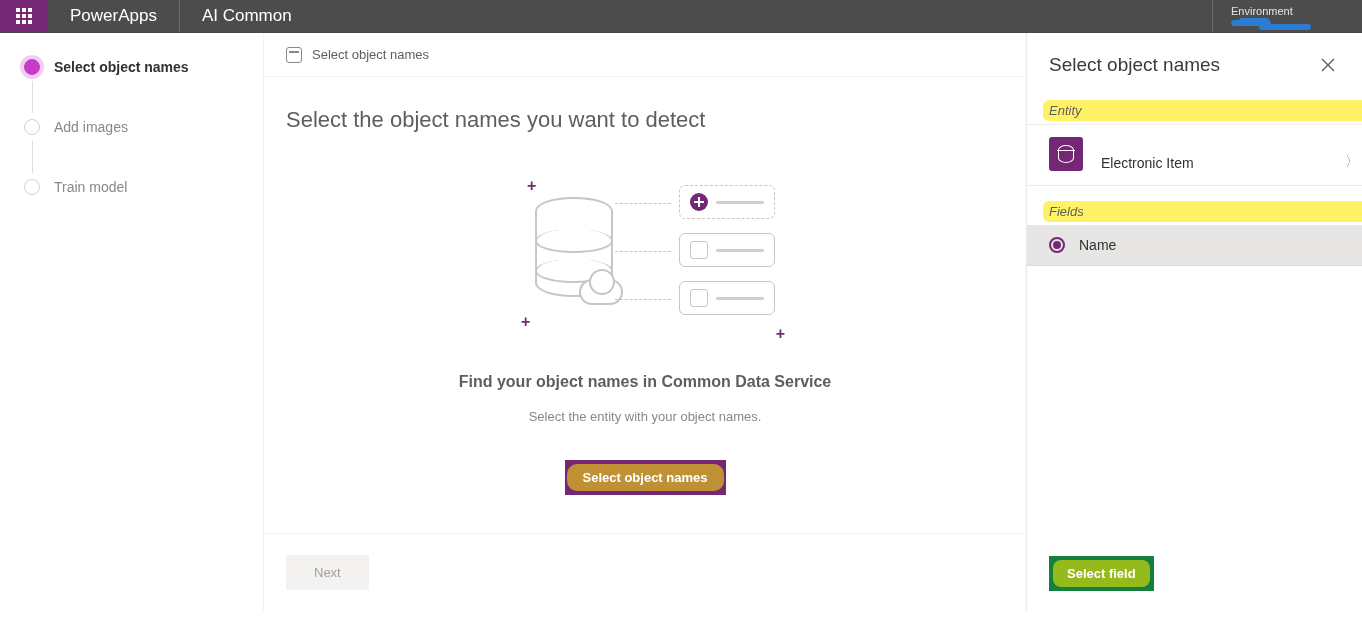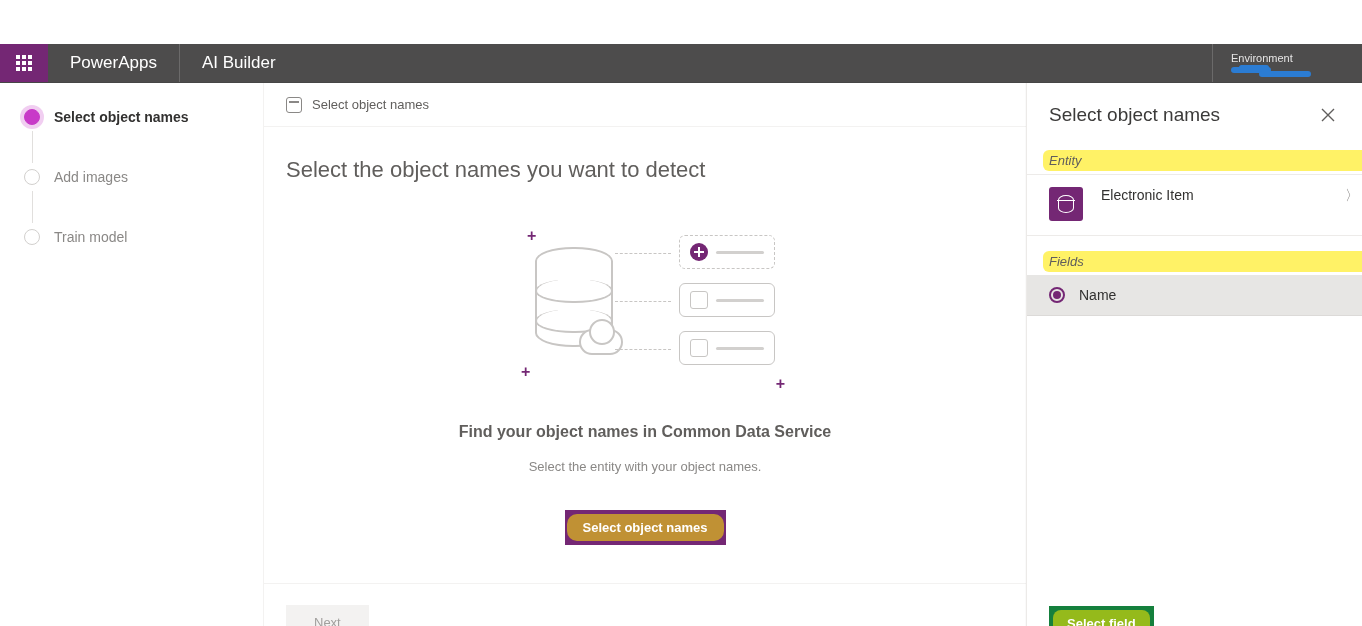--- a/index.html
+++ b/index.html
@@ -1,19 +1,19 @@
 <!DOCTYPE html>
 <html><head>
   <meta charset="utf-8">
   <style>
     * { box-sizing: border-box; margin: 0; padding: 0; font-family: "Segoe UI", Arial, sans-serif; }
     body { width: 1362px; height: 626px; overflow: hidden; background: #fff; color: #323130; }
 
     
-    .topnav { display: flex; align-items: stretch; height: 39px; background: #4d4c4c; color: #fff; border-bottom: 1px solid rgba(0,0,0,.08); margin-top: 44px; }
+    .topnav { display: flex; align-items: stretch; height: 33px; background: #4d4c4c; color: #fff; border-bottom: 1px solid rgba(0,0,0,.08); }
     .topnav .waffle { width: 48px; background: #742774; display: flex; align-items: center; justify-content: center; }
     .waffle-grid { display: grid; grid-template-columns: repeat(3,4px); grid-template-rows: repeat(3,4px); gap: 2px; }
     .waffle-grid span { background: #fff; width: 4px; height: 4px; }
     .topnav .brand { padding: 0 22px; display: flex; align-items: center; font-size: 17px; font-weight: 400; color: #fff; border-right: 1px solid #6b6a6a; }
     .topnav .section { padding: 0 22px; display: flex; align-items: center; font-size: 17px; color: #fff; }
     .topnav .spacer { flex: 1; }
     .topnav .env { border-left: 1px solid #6b6a6a; padding: 4px 18px 0 18px; min-width: 150px; display: flex; flex-direction: column; justify-content: center; }
     .env-label { font-size: 11px; color: #e6e5e5; }
     .env-scribble { position: relative; height: 14px; width: 80px; margin-top: 1px; }
     .env-scribble span { position: absolute; background: #2b7cd3; border-radius: 6px; height: 6px; }
@@ -50,21 +50,21 @@
     .next-btn { background: #f3f2f1; border: none; color: #a19f9d; font-size: 13px; padding: 10px 28px; cursor: not-allowed; }
 
     
     .panel { width: 336px; border-left: 1px solid #eceae8; display: flex; flex-direction: column; background: #fff; box-shadow: -1px 0 0 rgba(0,0,0,.02); }
     .panel-header { display: flex; align-items: center; justify-content: space-between; padding: 18px 20px 6px 22px; }
     .panel-title { font-size: 19px; color: #3b3a39; font-weight: 400; }
     .close { width: 28px; height: 28px; display: flex; align-items: center; justify-content: center; cursor: pointer; color: #605e5c; background: none; border: none; }
     .section-label { font-size: 13px; color: #605e5c; margin: 18px 0 6px 22px; display: inline-block; }
     .hl-label { position: relative; z-index: 0; font-style: italic; }
     .hl-label::before { content: ""; position: absolute; left: -6px; right: -8px; top: -3px; bottom: -3px; background: rgba(255,234,0,.6); border-radius: 6px; z-index: -1; }
-    .entity-row { display: flex; align-items: flex-start; gap: 18px; padding: 12px 3px 14px 22px; border-top: 1px solid #edebe9; border-bottom: 1px solid #edebe9; cursor: pointer; }
+    .entity-row { display: flex; align-items: flex-end; gap: 18px; padding: 12px 3px 14px 22px; border-top: 1px solid #edebe9; border-bottom: 1px solid #edebe9; cursor: pointer; }
     .entity-icon { width: 34px; height: 34px; background: #742774; border-radius: 3px; display: flex; align-items: center; justify-content: center; }
     .db-glyph { width: 16px; height: 18px; border: 1.8px solid #fff; border-radius: 8px/5px; position: relative; }
     .db-glyph::after { content: ""; position: absolute; left: -1.8px; right: -1.8px; top: 4px; height: 6px; border-top: 1.8px solid #fff; }
     .entity-text { flex: 1; font-size: 14px; color: #323130; }
     .chev { color: #8a8886; font-size: 14px; }
     .field-row { display: flex; align-items: center; gap: 14px; padding: 12px 20px 12px 22px; background: #e7e6e4; border-bottom: 1px solid #dcdad8; cursor: pointer; }
     .radio-check { width: 16px; height: 16px; border: 2px solid #742774; border-radius: 50%; display: flex; align-items: center; justify-content: center; }
     .radio-check::after { content: ""; width: 8px; height: 8px; border-radius: 50%; background: #742774; }
     .field-text { font-size: 14px; color: #323130; }
     .panel-spacer { flex: 1; }
@@ -106,21 +106,21 @@
         <span></span>
         <span></span>
         <span></span>
         <span></span>
         <span></span>
         <span></span>
         <span></span>
       </div>
   </div>
   <div class="brand">PowerApps</div>
-  <div class="section">AI Builder</div>
+  <div class="section">AI Common</div>
   <div class="spacer"></div>
   <div class="env">
     <span class="env-label">Environment</span>
     <div class="env-scribble">
       <span style="left:0;top:2px;width:40px"></span>
       <span style="left:28px;top:6px;width:52px"></span>
       <span style="left:8px;top:0;width:30px;height:5px"></span>
     </div>
   </div>
 </div>

